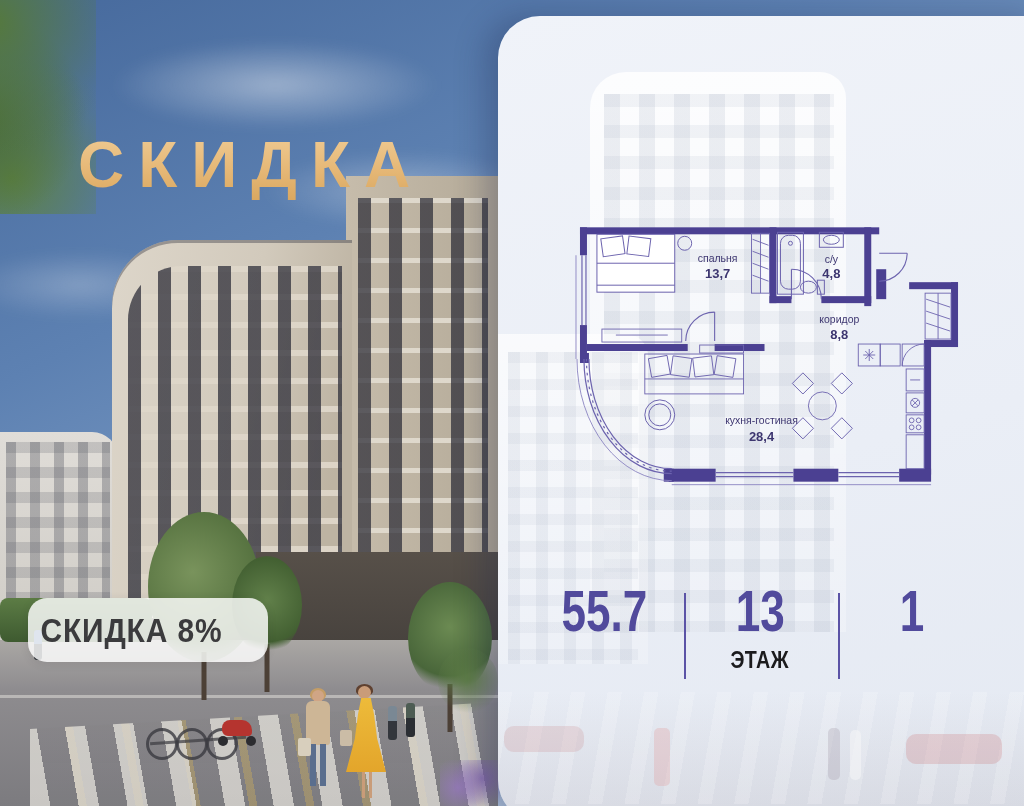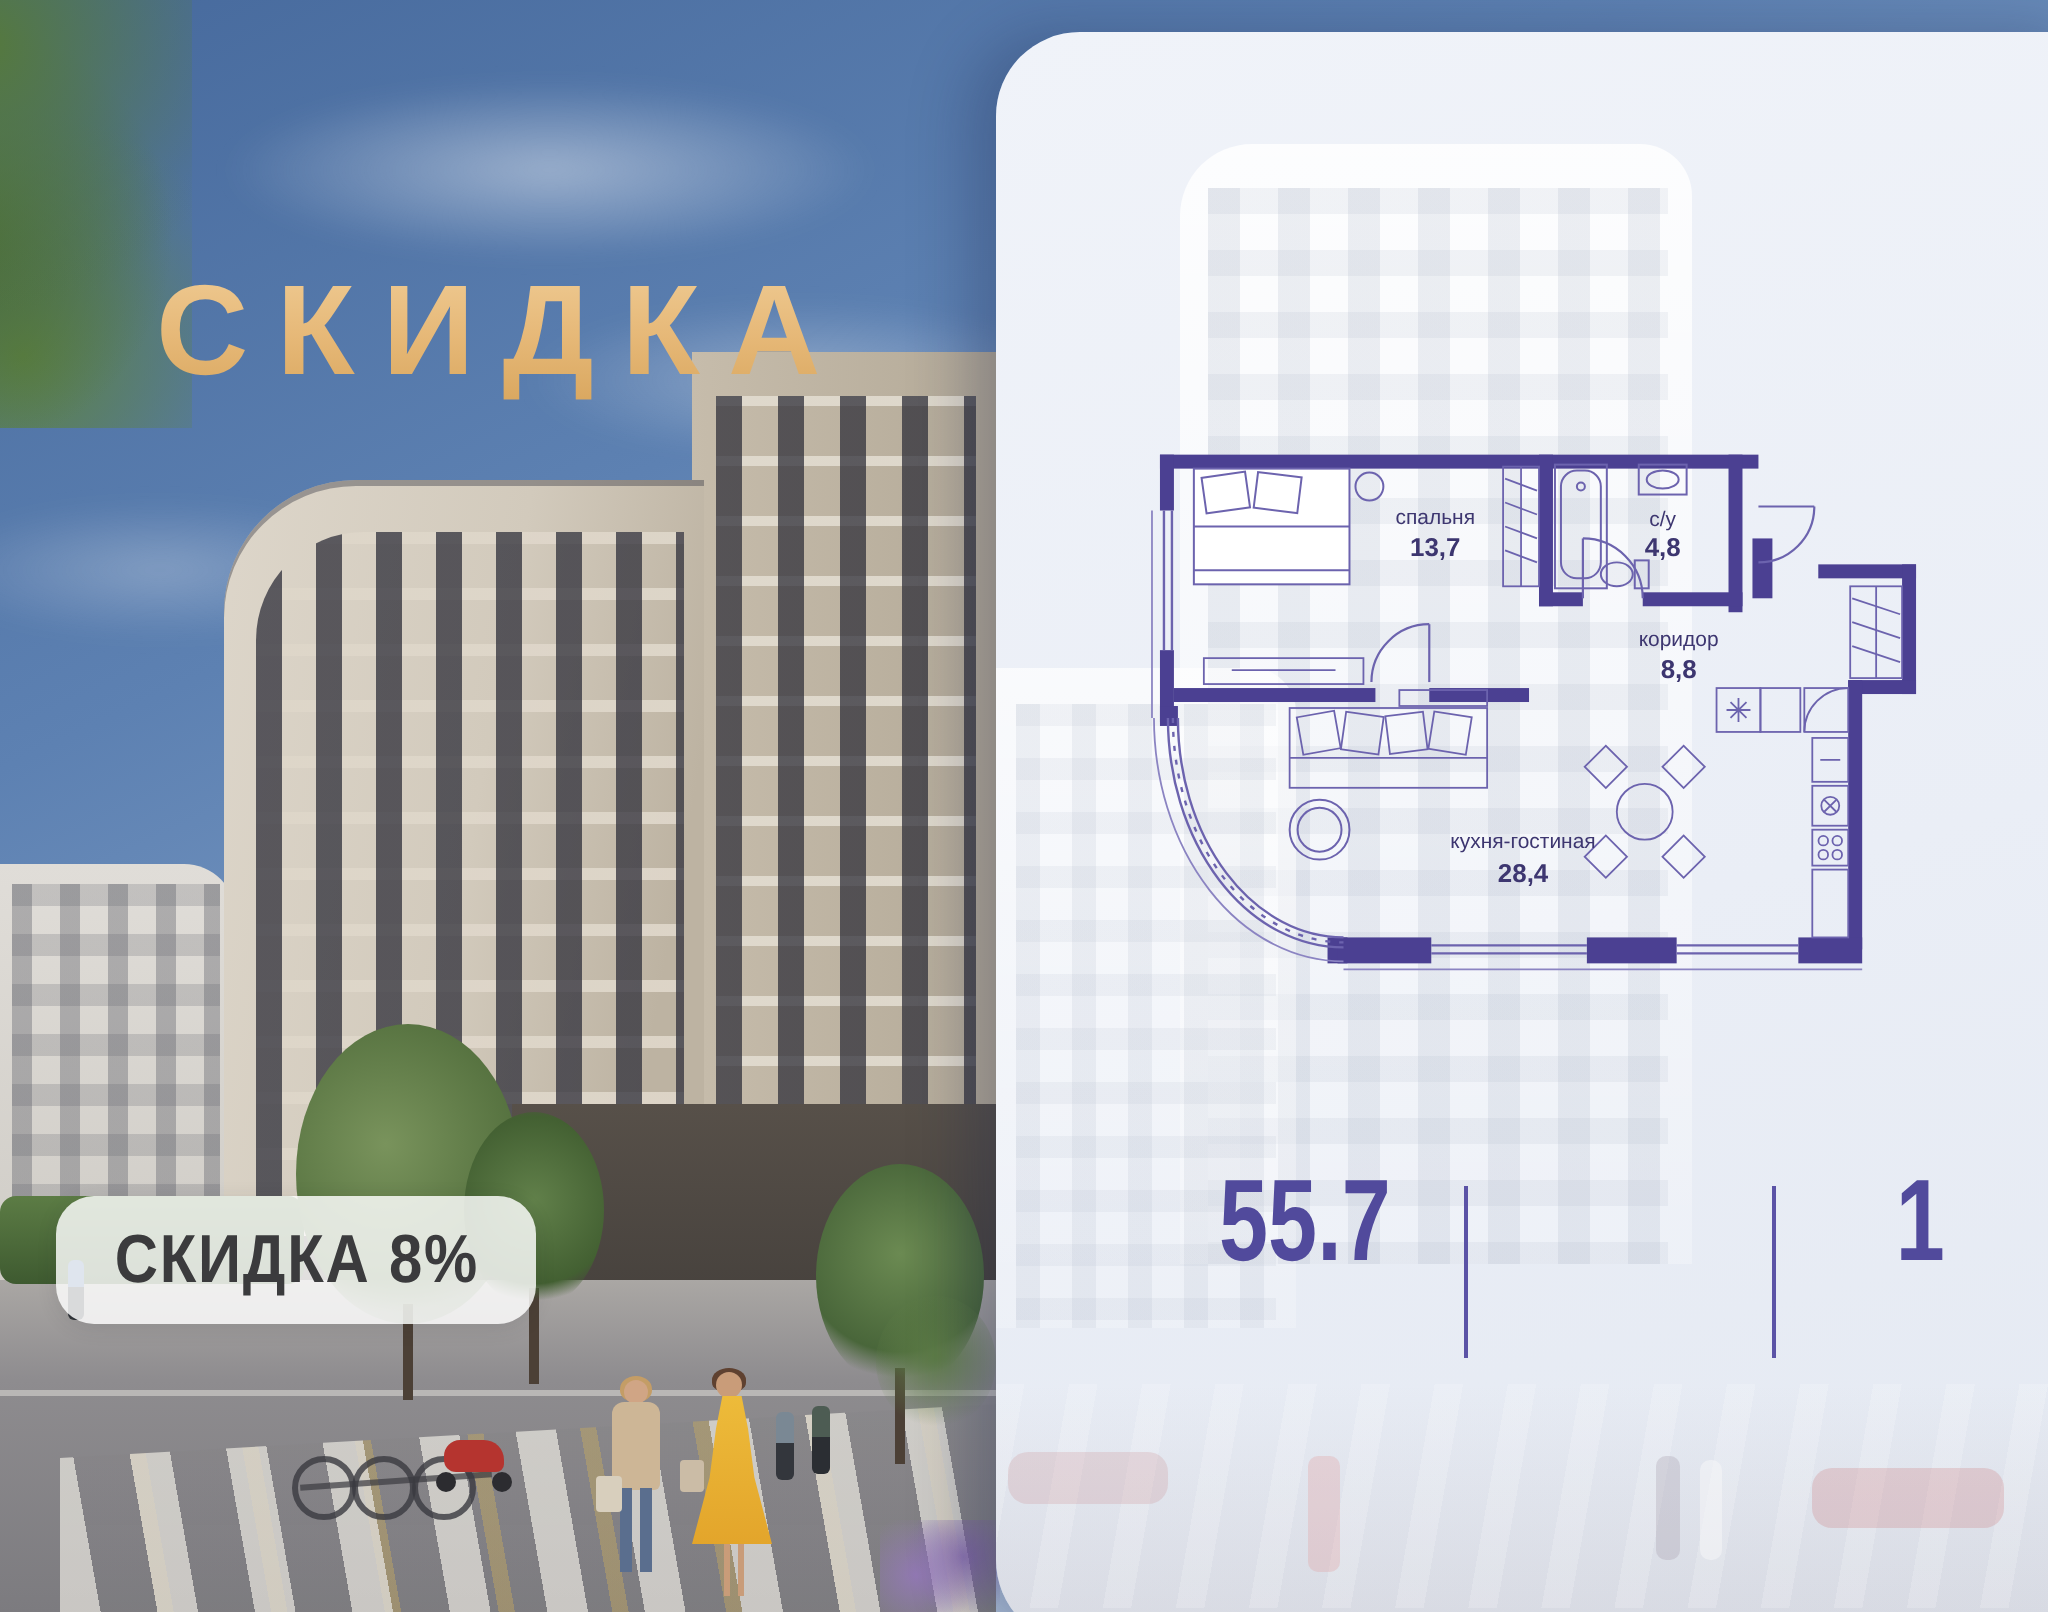--- a/index.html
+++ b/index.html
@@ -102,21 +102,21 @@
   .p-beige .bag{position:absolute;left:-6px;top:48px;width:13px;height:18px;background:#d8cfbd;border-radius:2px;}
   .p-small{width:9px;height:34px;border-radius:3px;}
   .ps1{left:388px;top:706px;background:linear-gradient(180deg,#7a8894 0 45%,#33363c 45%);}
   .ps2{left:406px;top:703px;background:linear-gradient(180deg,#4d5c53 0 45%,#2b2e33 45%);}
   .ps3{left:34px;top:630px;width:8px;height:30px;background:linear-gradient(180deg,#4d6f9e 0 45%,#2f3338 45%);}
 
   .logo{position:absolute;left:78px;top:128px;font-size:64px;font-weight:bold;letter-spacing:14px;
     background:linear-gradient(180deg,#f0cd97 0%,#e6b877 55%,#d9a75f 100%);
     -webkit-background-clip:text;background-clip:text;color:transparent;white-space:nowrap;}
   .badge{position:absolute;left:28px;top:598px;width:240px;height:64px;border-radius:19px;
-    background:rgba(255,255,255,.82);display:flex;align-items:center;justify-content:center;
+    background:rgba(255,255,255,.82);display:flex;align-items:center;
     box-shadow:0 2px 10px rgba(40,40,50,.12);}
   .badge span{display:inline-block;font-size:34px;font-weight:bold;color:#3b3b3d;
     transform:scaleX(.88);letter-spacing:1px;white-space:nowrap;}
 
   
   .panel{position:absolute;left:498px;top:16px;width:526px;height:806px;
     border-radius:42px 0 0 42px;overflow:hidden;
     background:linear-gradient(165deg,#f0f3f9 0%,#eaeef6 55%,#e4e9f2 100%);
     box-shadow:-14px 0 30px rgba(25,35,75,.28);padding-left:24px;}
   .ghost-tower{position:absolute;left:92px;top:56px;width:256px;height:560px;
@@ -138,21 +138,21 @@
   .g-car{position:absolute;border-radius:10px;}
   .gc1{left:6px;bottom:70px;width:80px;height:26px;background:rgba(190,100,100,.16);}
   .gc2{right:46px;bottom:58px;width:96px;height:30px;background:rgba(200,90,90,.20);}
   .g-fig{position:absolute;border-radius:5px;}
   .gf1{left:156px;bottom:36px;width:16px;height:58px;background:rgba(228,150,150,.28);}
   .gf2{left:330px;bottom:42px;width:12px;height:52px;background:rgba(150,140,155,.25);}
   .gf3{left:352px;bottom:42px;width:11px;height:50px;background:rgba(245,245,248,.55);}
 
   .floorplan{position:absolute;left:74px;top:202px;width:394px;height:274px;}
 
-  .stats{position:absolute;left:0;top:565px;width:468px;height:110px;margin-left:48px;}
+  .stats{position:absolute;left:0;top:565px;width:468px;height:110px;}
   .stat{position:absolute;width:150px;text-align:center;}
   .stat .num{display:inline-block;font-size:58px;line-height:1.05;font-weight:bold;color:#514a9c;transform:scaleX(.76);}
   .stat .lbl{display:block;margin-top:4px;}
   .stat .lbl span{display:inline-block;font-size:24px;font-weight:bold;color:#1b1b1d;letter-spacing:.5px;transform:scaleX(.82);white-space:nowrap;}
   .stat.s1{left:31px;} .stat.s2{left:187px;} .stat.s3{left:339px;}
   .stat-div{position:absolute;top:12px;width:2px;height:86px;background:#5b53a6;}
   .stat-div.d1{left:186px;} .stat-div.d2{left:340px;}
 </style>
 </head>
 <body>
@@ -382,19 +382,23 @@
         <text x="190" y="205" font-size="10.5">кухня-гостиная</text>
         <text x="190" y="222" font-size="13" font-weight="bold">28,4</text>
       </g>
     </svg>
 
     <div class="stats">
       <div class="stat s1">
         <span class="num">55.7</span>
       </div>
       <div class="stat-div d1"></div>
+      <div class="stat s2">
+        <span class="num">13</span>
+        <span class="lbl"><span>ЭТАЖ</span></span>
+      </div>
       <div class="stat-div d2"></div>
       <div class="stat s3">
         <span class="num">1</span>
       </div>
     </div>
   </div>
 </div>
 
 </body></html>

